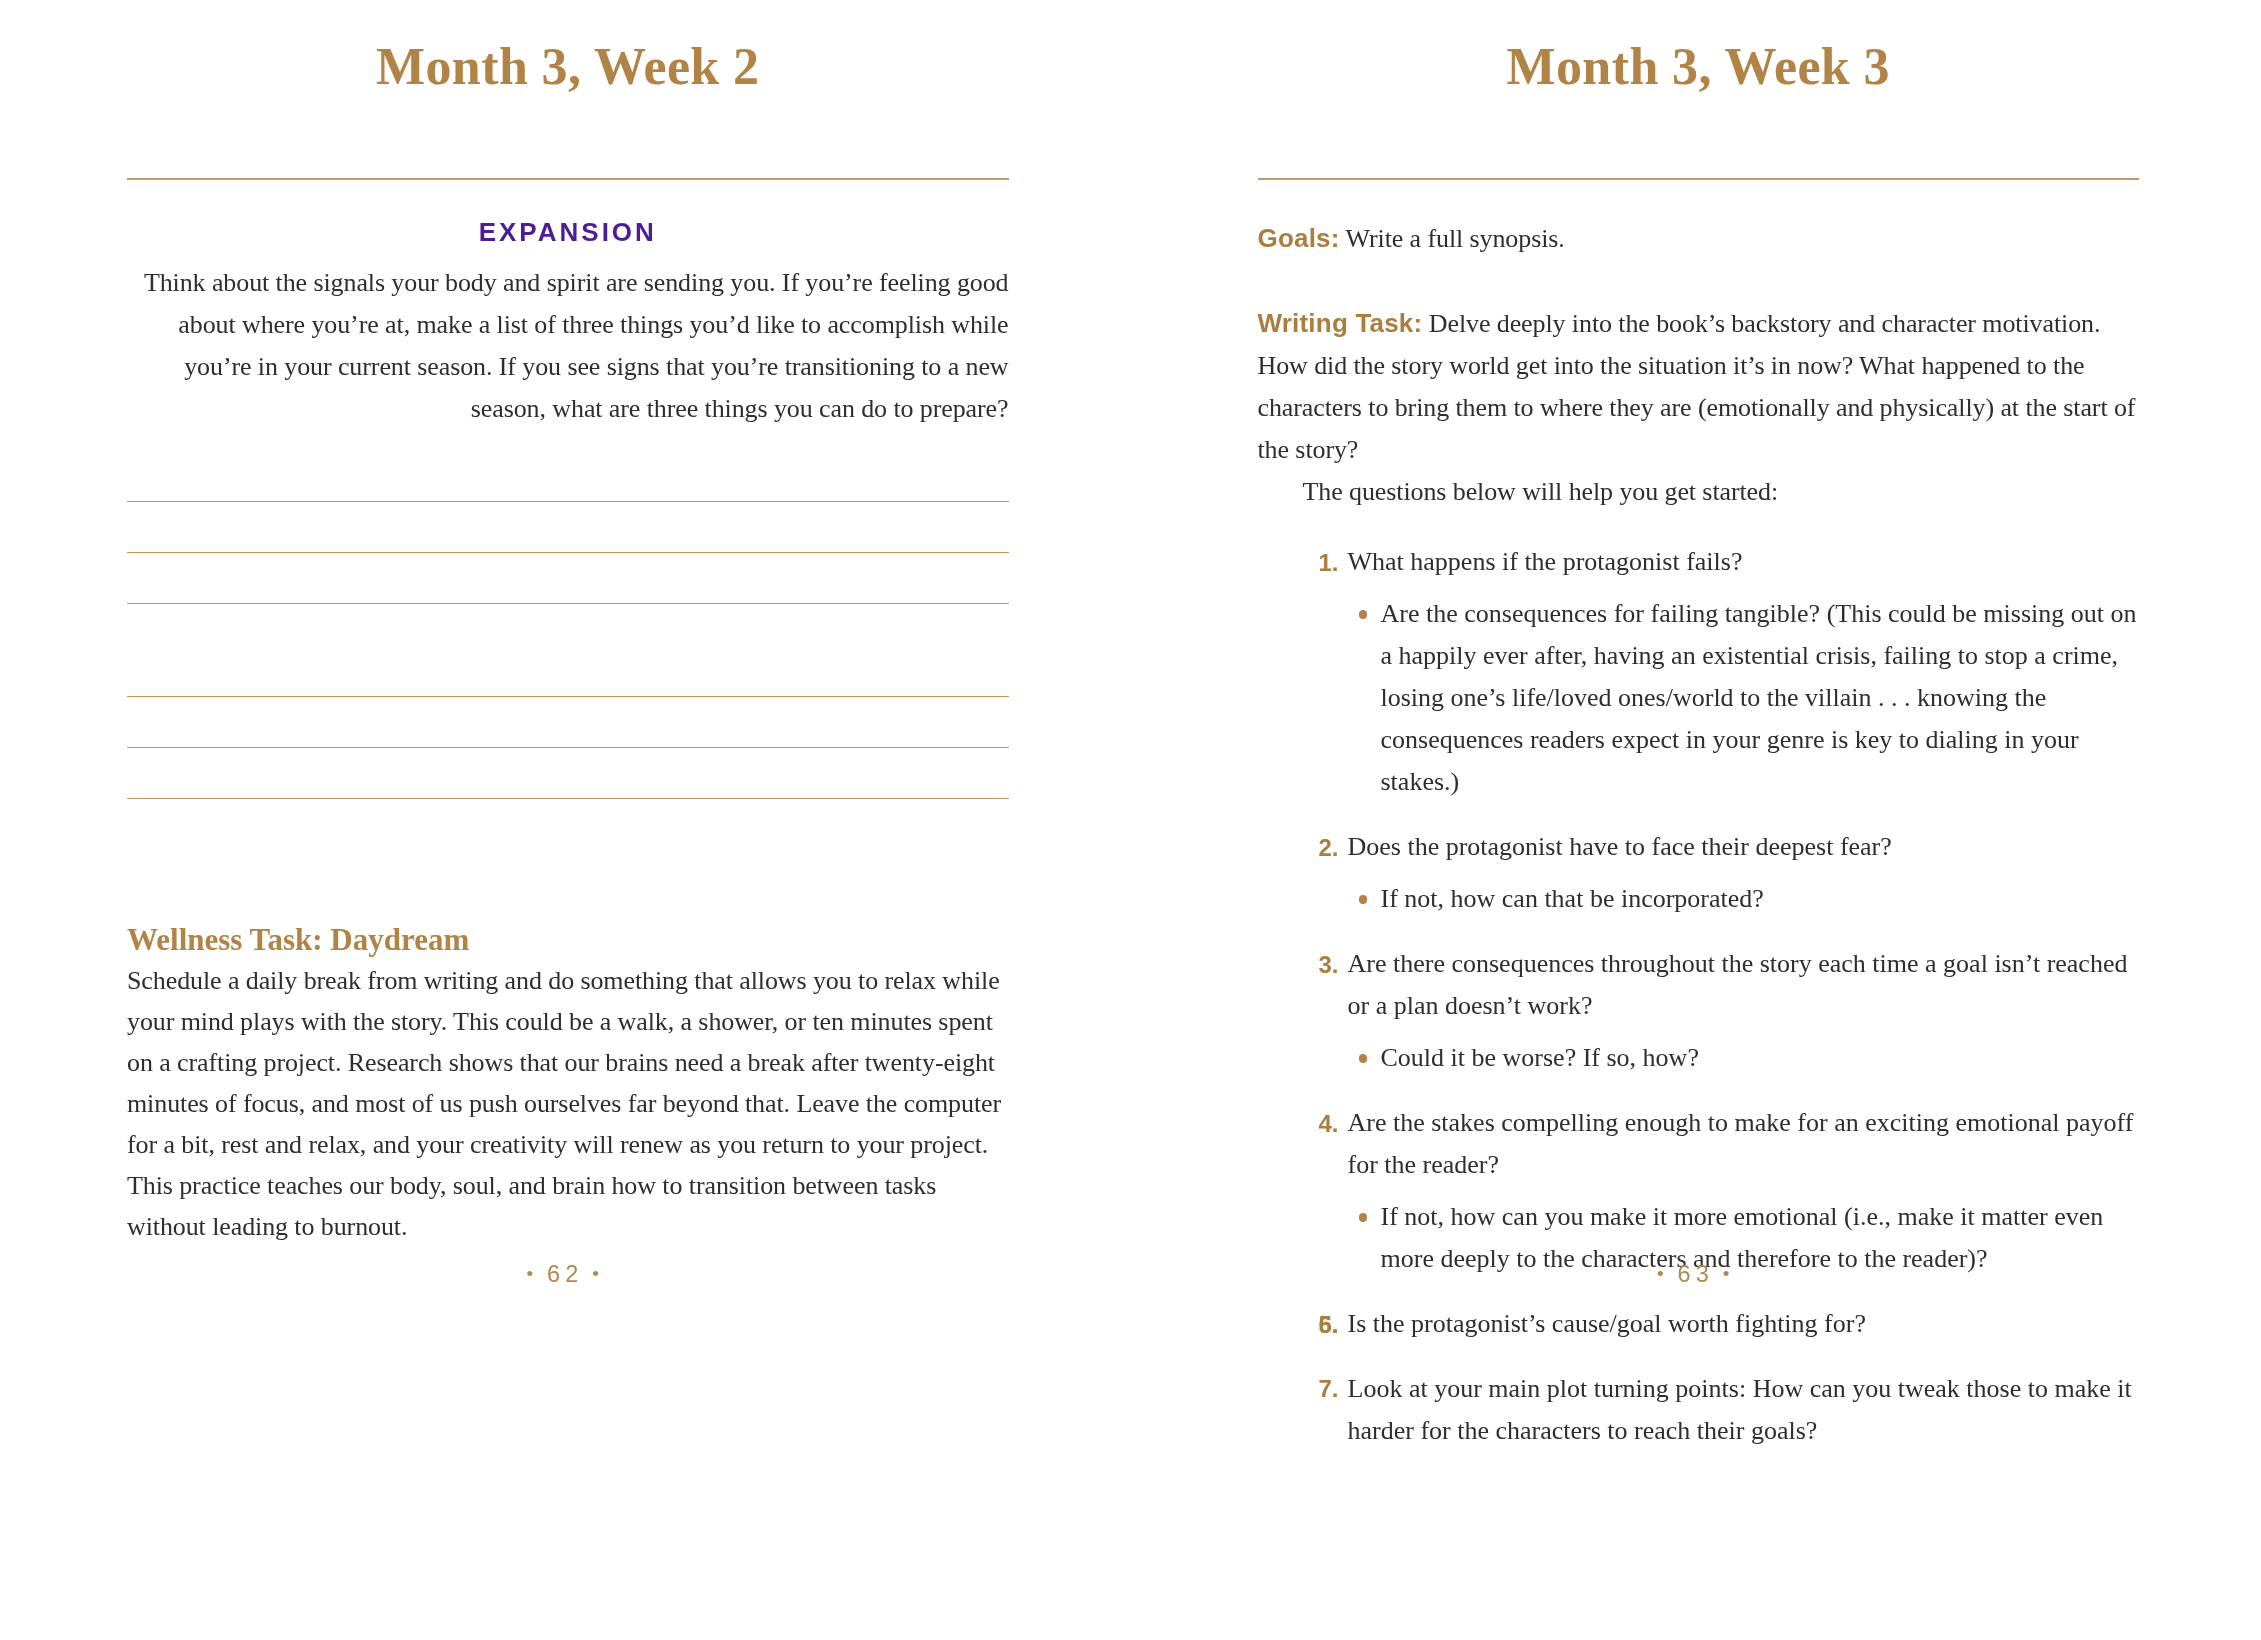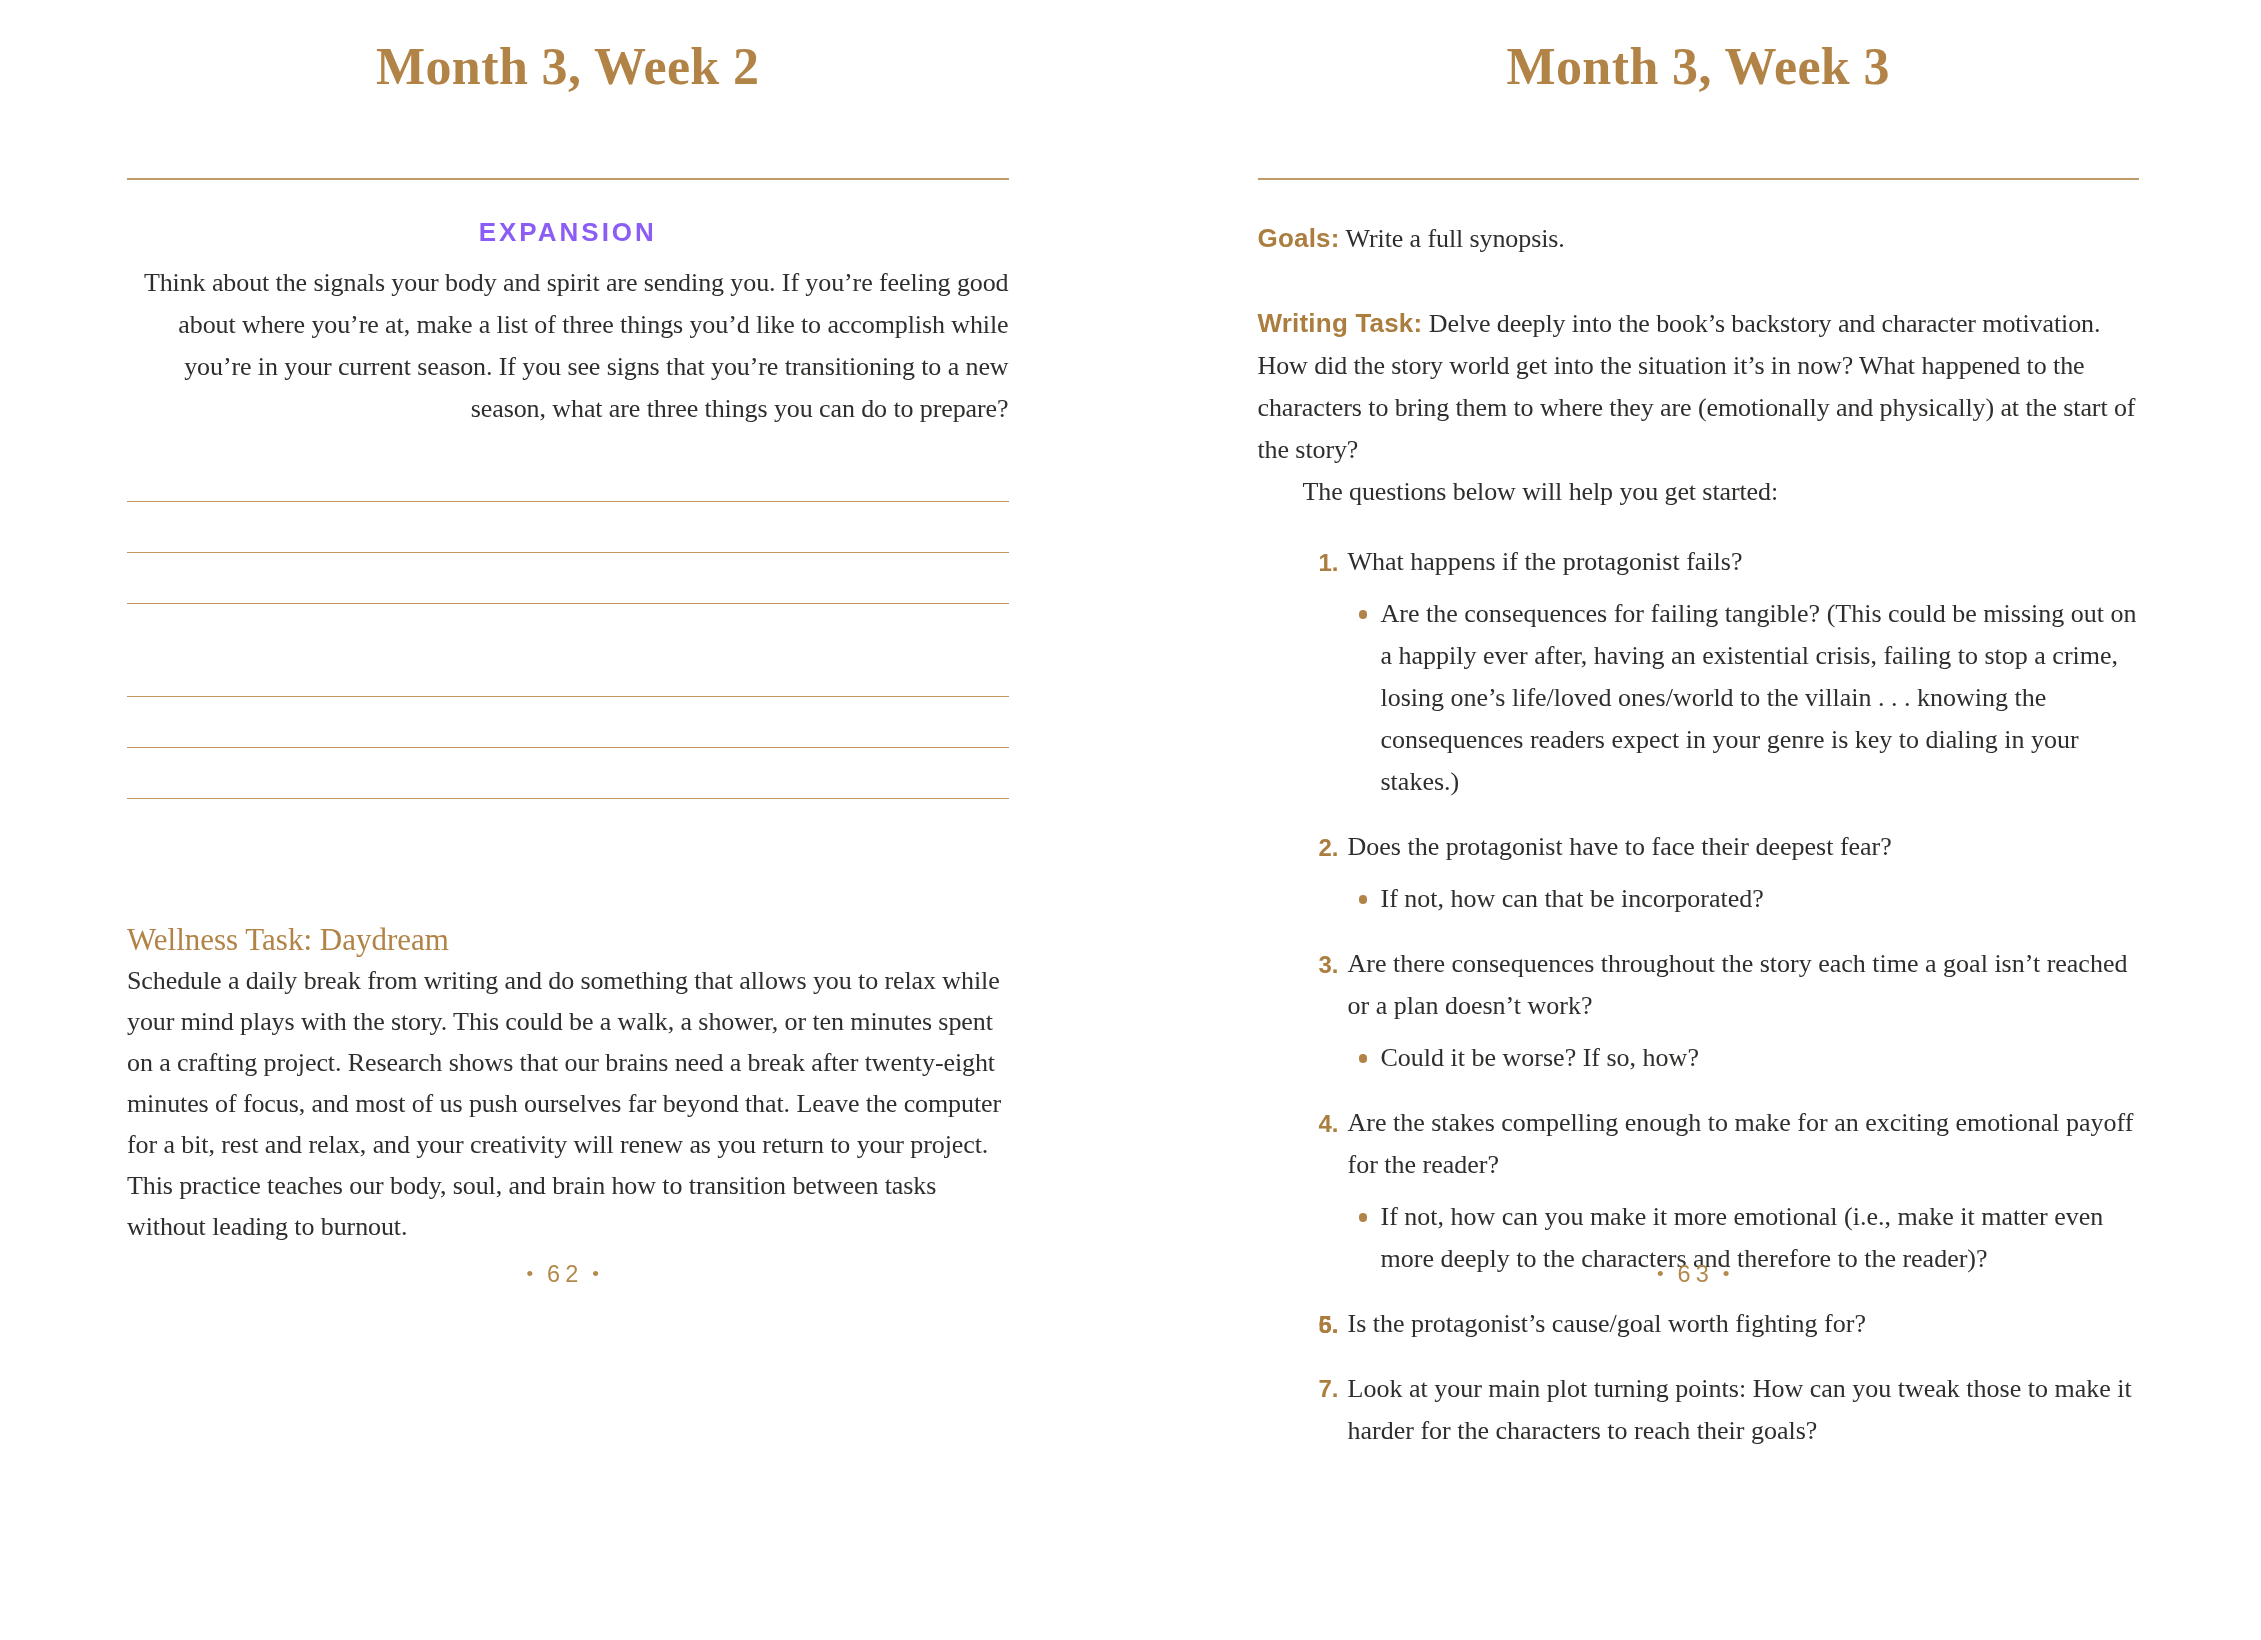--- a/index.html
+++ b/index.html
@@ -39,40 +39,40 @@
     border-top: 2.6px solid #bf9a6b;
     margin: 81px 0 0 0;
   }
   .section-heading {
     font-family: "Liberation Sans", sans-serif;
     font-weight: 700;
     font-size: 26px;
     line-height: 31px;
     letter-spacing: 3px;
     text-align: center;
-    color: #8b5cf6;
+    color: #4c1d95;
     margin: 37px 0 0 0;
   }
   .body {
     font-size: 26px;
     line-height: 42px;
     margin: 0;
     letter-spacing: -0.1px;
   }
   .intro { margin-top: 14px; text-align: right; }
   .writing-lines { margin-top: 71px; }
   .wline {
     height: 0;
     border-bottom: 1.7px solid #c1975f;
   }
   .wline + .wline { margin-top: 50px; }
   .wline.gap { margin-top: 92px; }
   .wellness-heading {
     font-family: "Liberation Serif", serif;
-    font-weight: 400;
+    font-weight: 700;
     font-size: 31px;
     line-height: 37px;
     color: #b28347;
     margin: 122px 0 0 0;
   }
   .wellness-body {
     margin-top: 1.7px;
     line-height: 41px;
   }
   .label {

